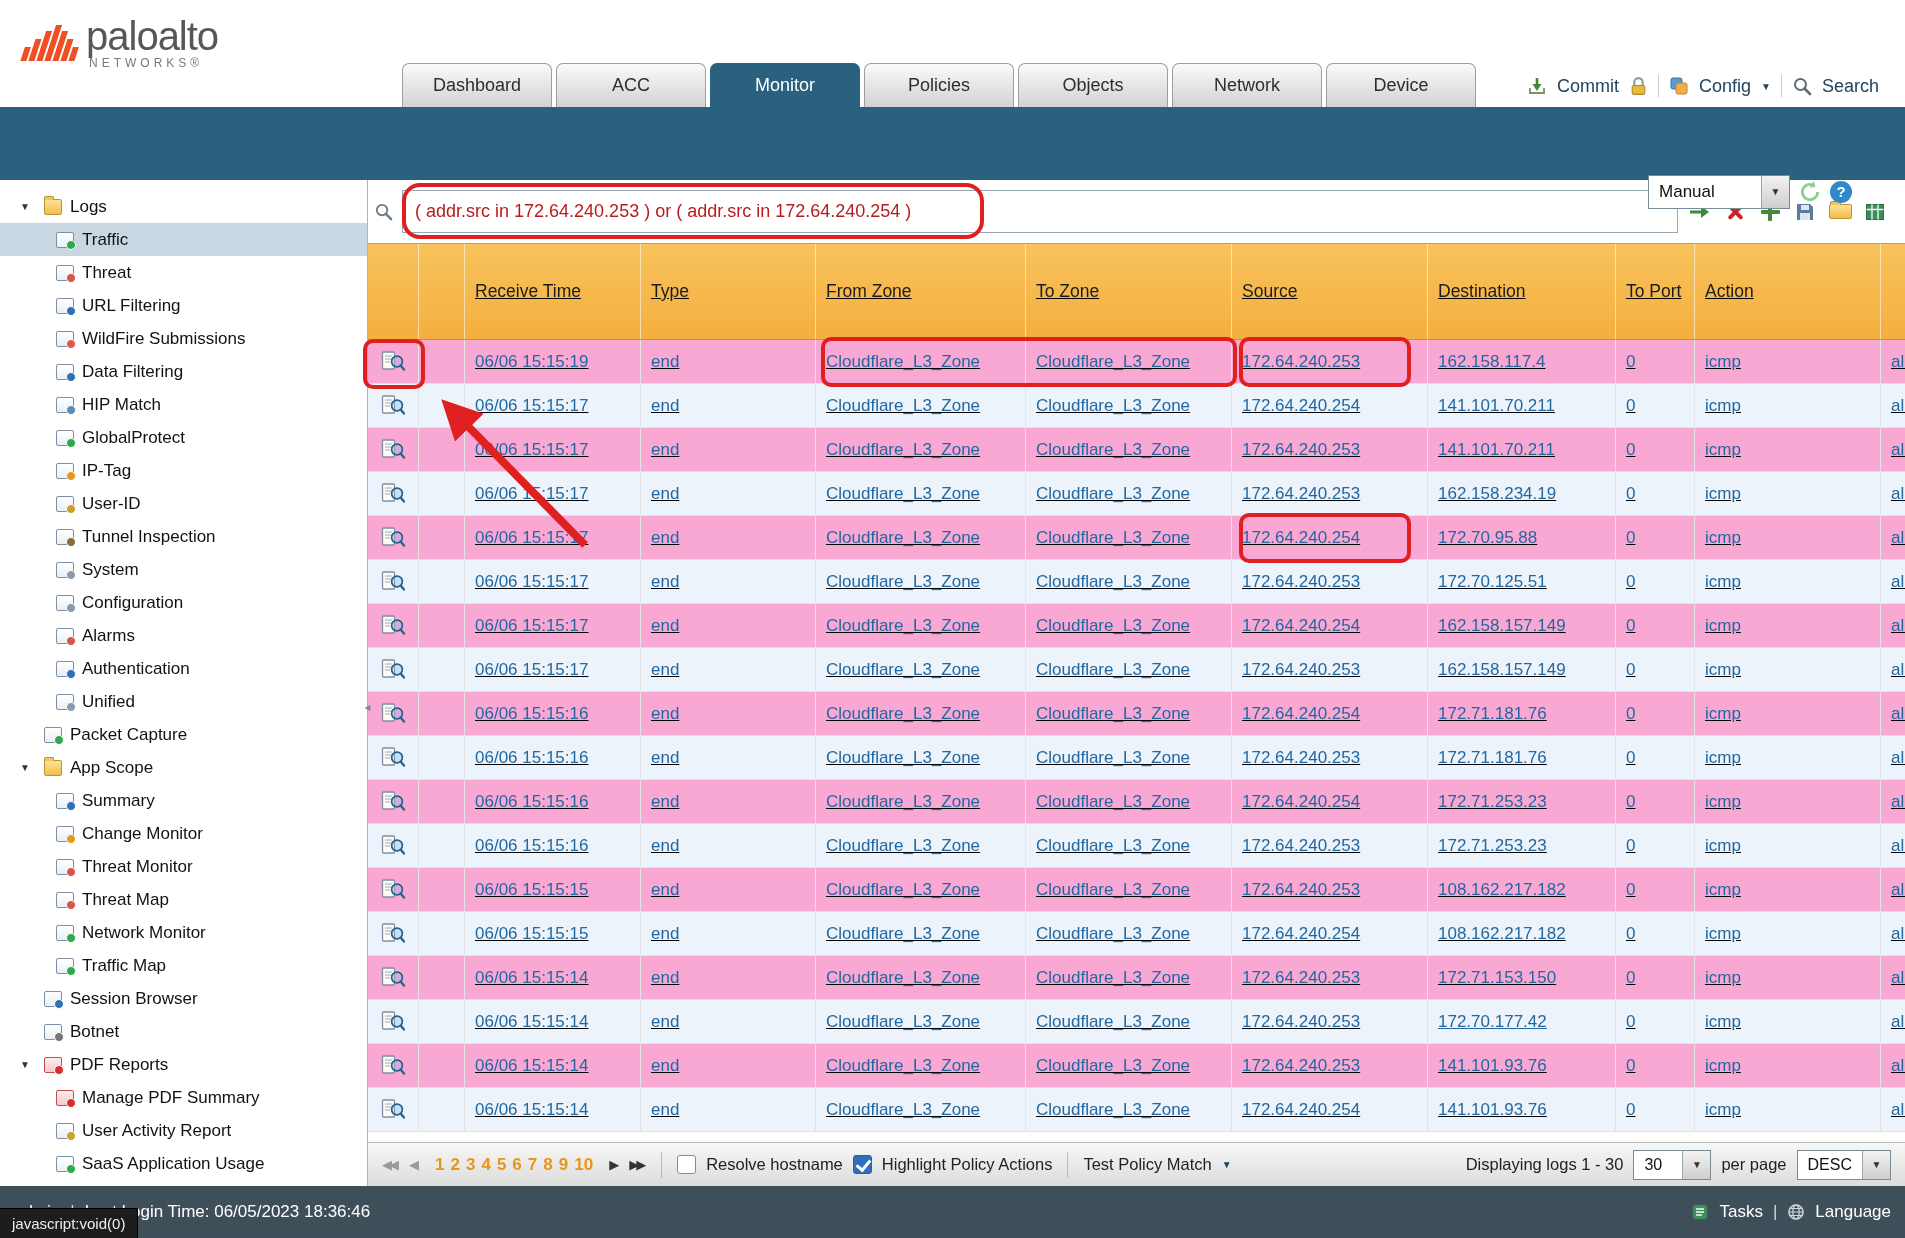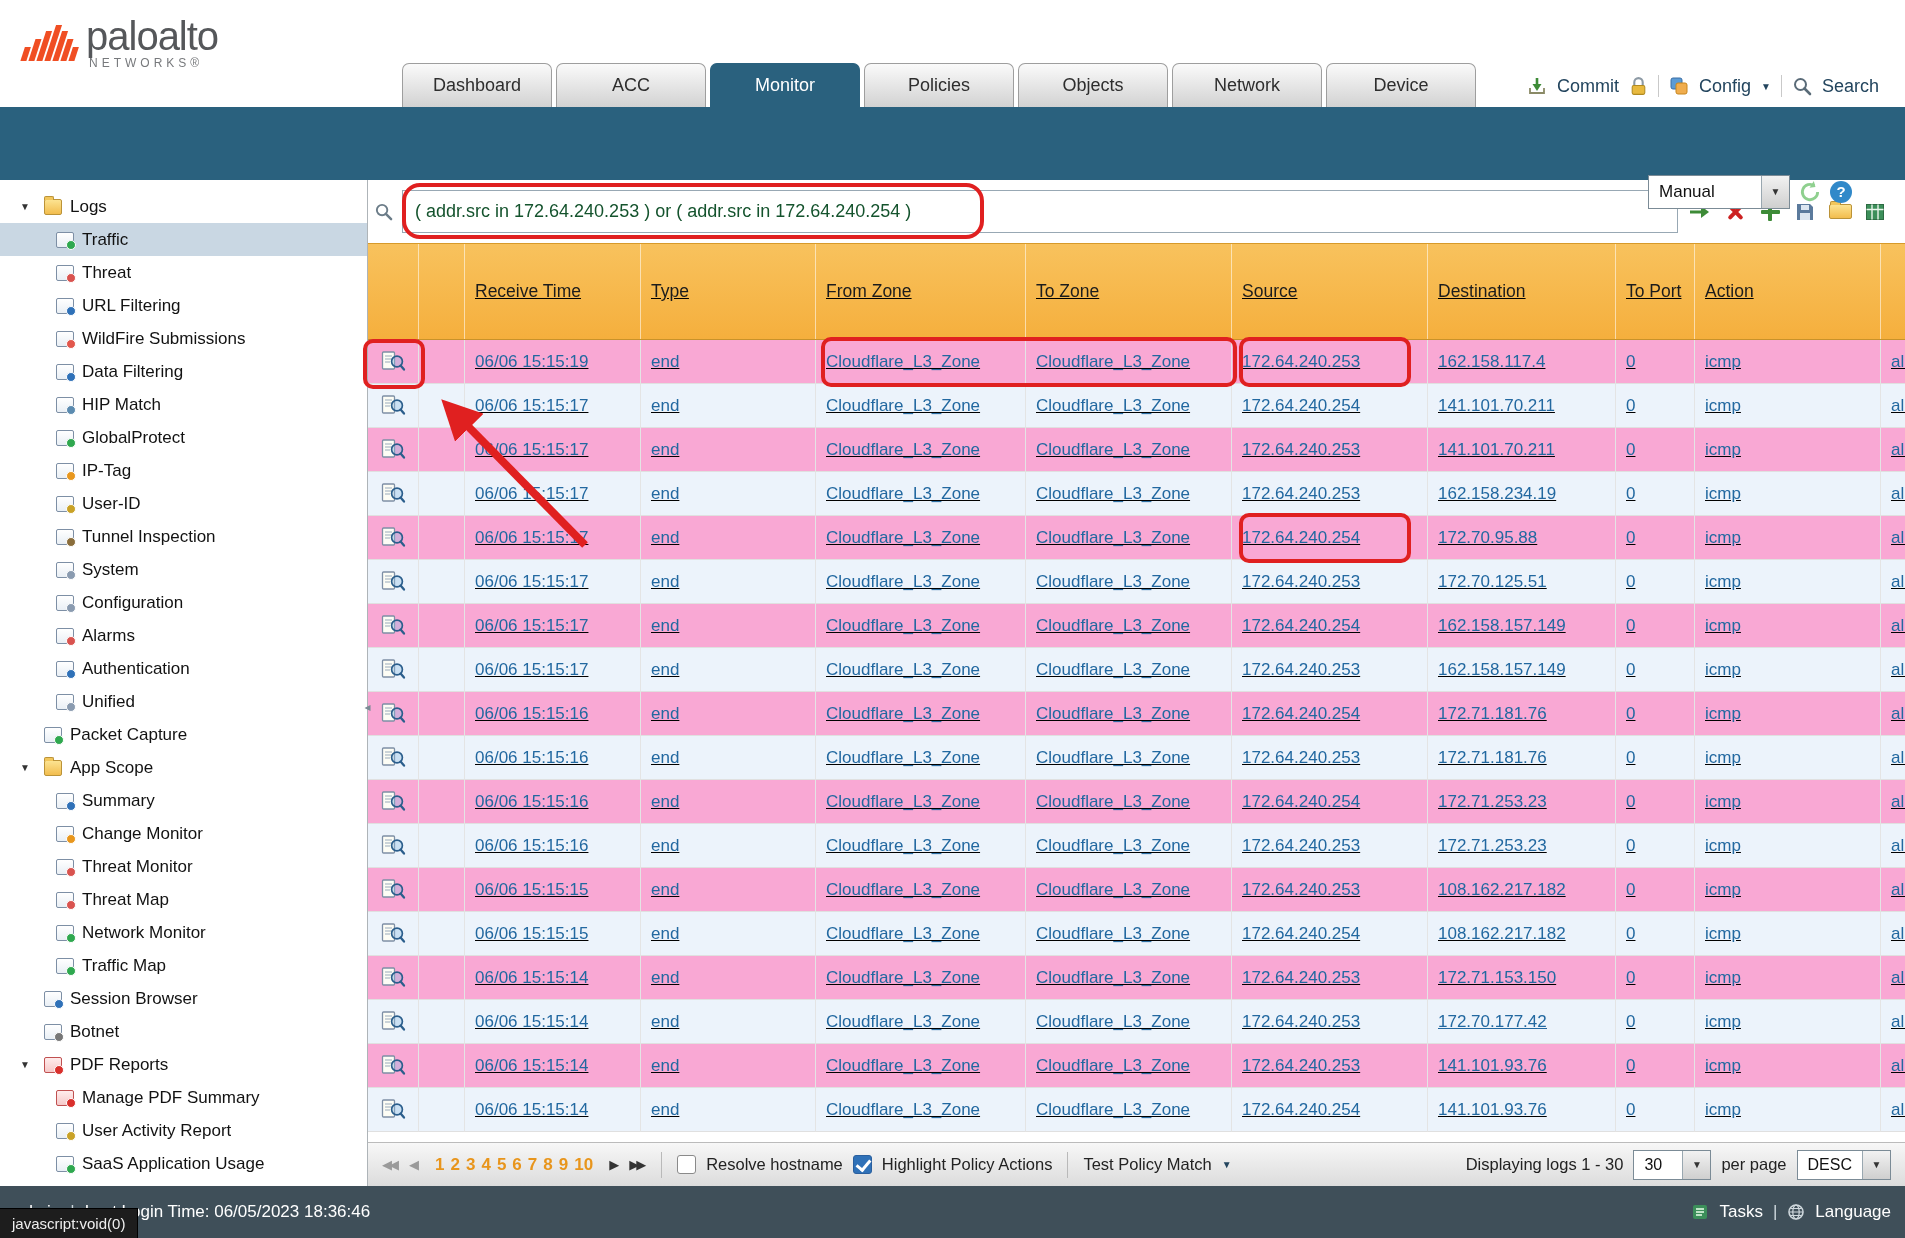--- a/index.html
+++ b/index.html
@@ -81,21 +81,21 @@
   .tico[data-icon="pdf-reports"]::after,.tico[data-icon="manage-pdf-summary"]::after{background:#d9302c}
   .tico[data-icon="user-activity-report"]::after{background:#c9a227}
   .tico[data-icon="saas-application-usage"]::after{background:#2fa84f}
 
   .collapse-handle{position:absolute;left:361px;top:688px;width:13px;height:38px;display:grid;place-items:center;
                    color:#7a8a94;font-size:12px;z-index:20;cursor:pointer;}
 
   
   .content{flex:1;display:flex;flex-direction:column;overflow:hidden;position:relative;background:#fff;}
   .filterbar{height:63px;flex:none;display:flex;align-items:center;gap:9px;padding-left:6px;}
-  .filter-input{width:1276px;height:43px;border:1px solid #98a8b4;font-size:18px;padding:0 12px;color:#14532d;
+  .filter-input{width:1276px;height:43px;border:1px solid #98a8b4;font-size:18px;padding:0 12px;color:#b91c1c;
                 background:#fff;font-family:"Liberation Sans","DejaVu Sans",sans-serif;}
   .fbtn{width:26px;height:26px;display:grid;place-items:center;position:relative;cursor:pointer;flex:none;}
   .x-ic::before,.x-ic::after{content:"";position:absolute;width:19px;height:4px;background:#cc2222;border-radius:2px;}
   .x-ic::before{transform:rotate(45deg);} .x-ic::after{transform:rotate(-45deg);}
   .plus-ic::before,.plus-ic::after{content:"";position:absolute;background:#3d8b37;border-radius:1px;}
   .plus-ic::before{width:19px;height:4px;} .plus-ic::after{width:4px;height:19px;}
   .folder-ic{width:23px;height:15px;background:linear-gradient(#fce391,#f2bd4e);border:1px solid #bb9338;
              border-radius:2px;position:relative;}
   .folder-ic::before{content:"";position:absolute;top:-4px;left:0;width:9px;height:3px;background:#f2c65b;
              border:1px solid #bb9338;border-bottom:none;border-radius:2px 2px 0 0;}

